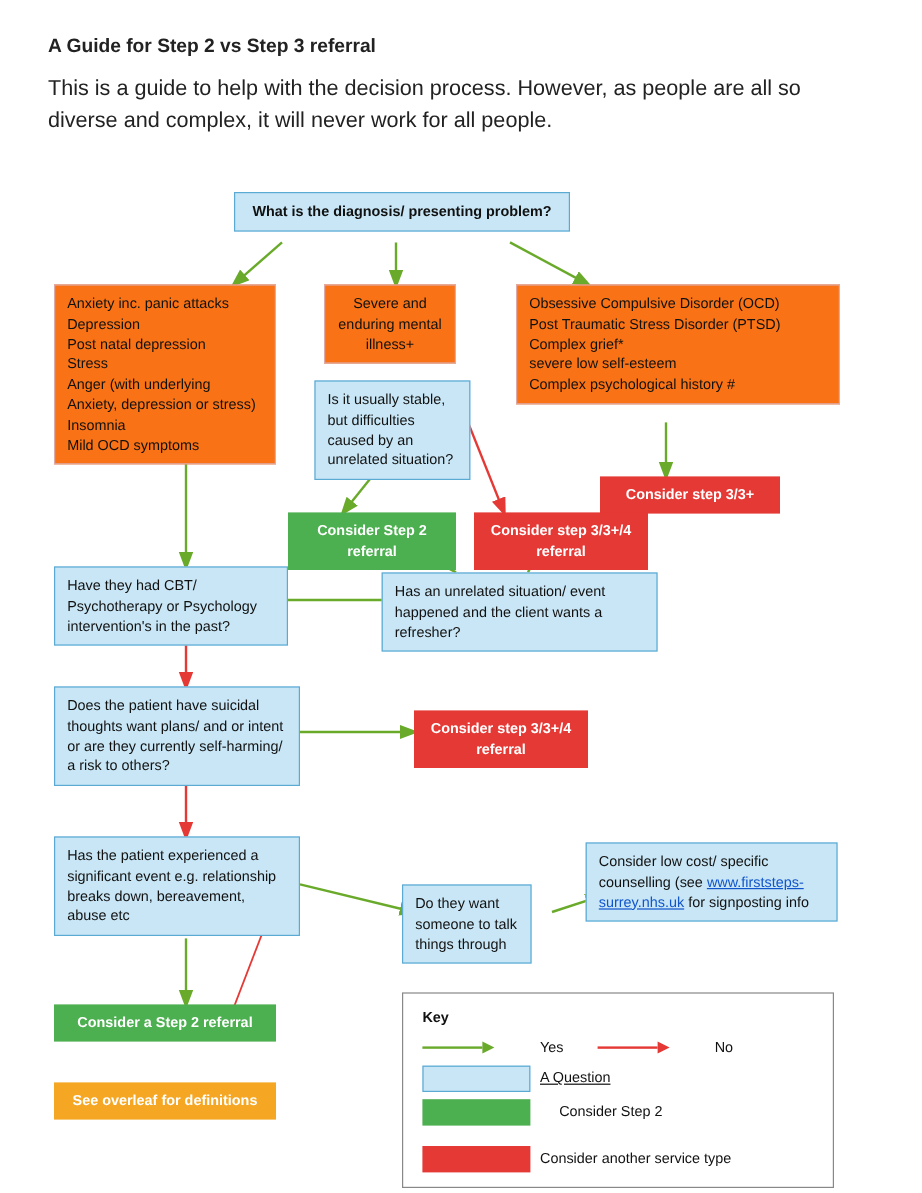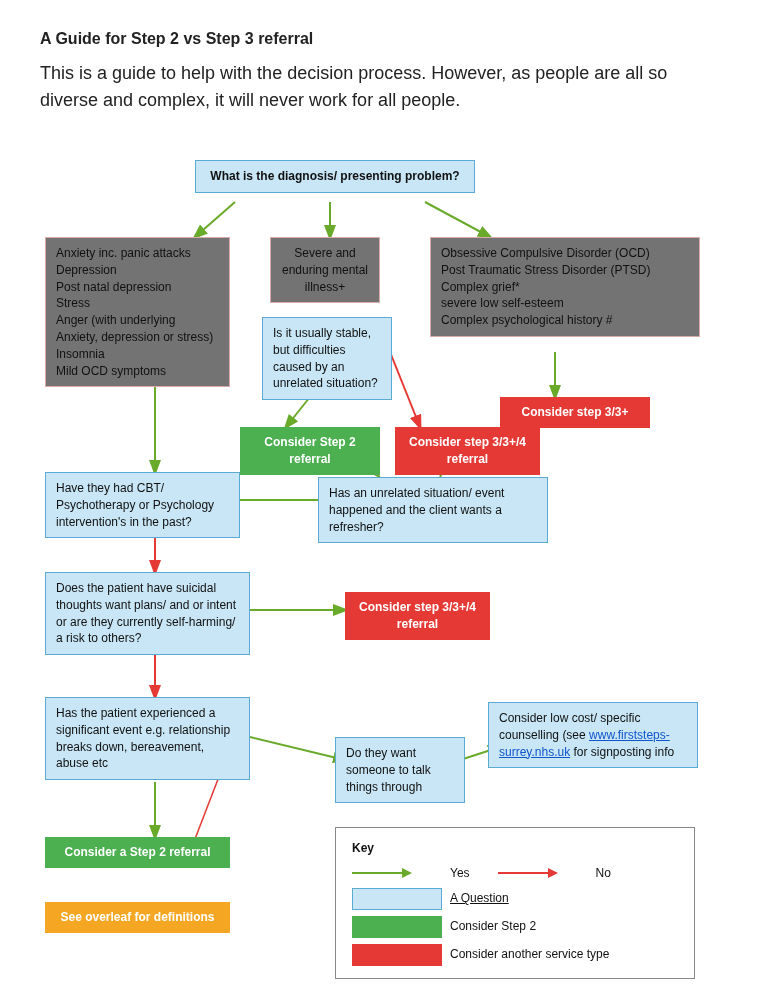--- a/index.html
+++ b/index.html
@@ -38,21 +38,21 @@
       background: #4caf50;
       color: #fff;
       font-weight: bold;
     }
     .box-red {
       background: #e53935;
       color: #fff;
       font-weight: bold;
     }
     .box-pink {
-      background: #737373;
+      background: #f97316;
       border: 1px solid #daa;
       color: #111;
     }
     .box-orange {
       background: #f5a623;
       color: #fff;
       font-weight: bold;
     }
     .box-white-border {
       background: #fff;
@@ -177,21 +177,21 @@
   </div>
 
   <div class="box box-red" style="left:305px; top:450px; width:145px; text-align:center;">
     <span>Consider step 3/3+/4 referral</span>
   </div>
 
   <div class="box box-blue" style="left:5px; top:555px; width:205px;">
     <span>Has the patient experienced a significant event e.g. relationship breaks down, bereavement, abuse etc</span>
   </div>
 
-  <div class="box box-blue" style="left:295px; top:595px; width:130px;">
+  <div class="box box-blue" style="left:295px; top:595px; width:108px;">
     <span>Do they want someone to talk things through</span>
   </div>
 
   <div class="box box-blue" style="left:448px; top:560px; width:210px;">
     <span>Consider low cost/ specific counselling (see <span style="color:#1155cc; text-decoration:underline;">www.firststeps-surrey.nhs.uk</span> for signposting info</span>
   </div>
 
   <div class="box box-green" style="left:5px; top:695px; width:185px; text-align:center;">
     <span>Consider a Step 2 referral</span>
   </div>
@@ -213,21 +213,21 @@
       <div style="display:flex; align-items:center; width:90px;">
         <div style="height:2px; background:#e53935; width:50px;"></div>
         <div style="width:0; height:0; border-top:5px solid transparent; border-bottom:5px solid transparent; border-left:10px solid #e53935;"></div>
       </div>
       <span>No</span>
     </div>
     <div style="display:flex; align-items:center; margin-bottom:6px; gap:8px;text-decoration:underline;">
       <div style="width:90px; height:22px; background:#c8e6f5; border:1.5px solid #5baad4;"></div>
       <span>A Question</span>
     </div>
-    <div style="display:flex; align-items:center; margin-bottom:6px; gap:8px;">
+    <div style="display:flex; align-items:center; margin-bottom:17px; gap:24px;">
       <div style="width:90px; height:22px; background:#4caf50;"></div>
       <span>Consider Step 2</span>
     </div>
     <div style="display:flex; align-items:center; gap:8px;">
       <div style="width:90px; height:22px; background:#e53935;"></div>
       <span>Consider another service type</span>
     </div>
   </div>
 </div>
 

